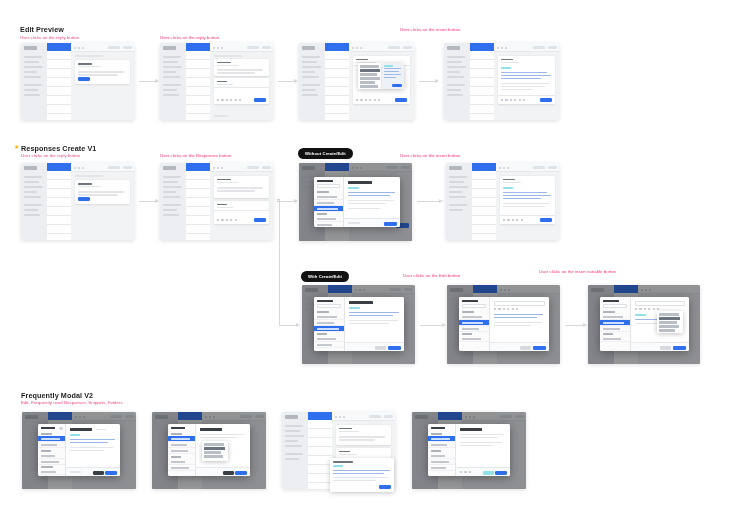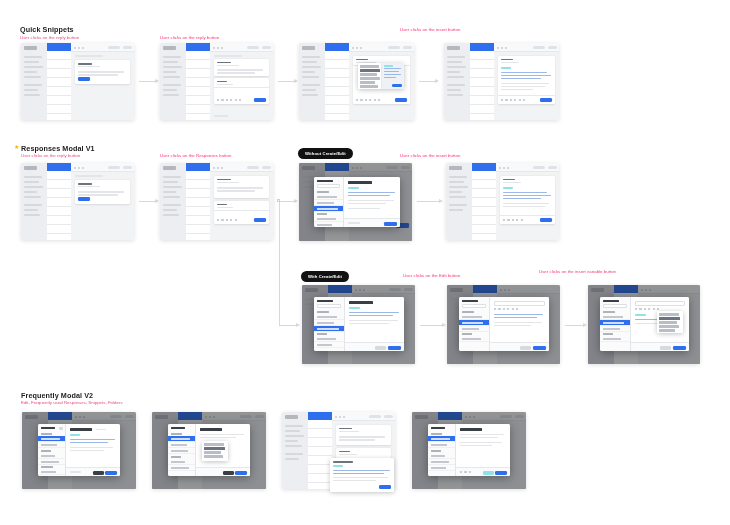--- a/index.html
+++ b/index.html
@@ -121,21 +121,21 @@
   .m-item.on .t { background: #cfe0ff; }
   .m-title { position: absolute; height: 3px; background: #3a3f46; border-radius: .6px; }
   .m-foot { position: absolute; left: 0; right: 0; bottom: 0; height: 9px;
             border-top: 1px solid #e6e8ec; background: #fafbfc; }
 </style>
 </head>
 <body>
 
 <div id="canvas">
 
-  <div class="sec-title" style="left:20px; top:25px;">Quick Snippets</div>
+  <div class="sec-title" style="left:20px; top:25px;">Edit Preview</div>
   <div class="sec-sub" style="left:20px; top:35px;">User clicks on the reply button</div>
 
   <div class="anno" style="left:160px; top:35px;">User clicks on the reply button</div>
   <div class="anno" style="left:400px; top:27px;">User clicks on the insert button</div>
 
   <div class="frame" style="left:21px; top:43px; width:113px; height:77px;">
     <div class="f-sidebar" style="width:26px;">
       <div class="sb-logo"></div>
       <div class="sb-row" style="top:13px; width:18px;"></div>
       <div class="sb-row" style="top:18px; width:15px;"></div>
@@ -353,21 +353,21 @@
           <i></i>
           <i></i>
           <i></i>
         </div>
         <div class="btn-blue" style="right:3px; bottom:2.5px; width:12px; height:4px;"></div>
       </div>
     </div>
   </div>
 
   <div class="star-icon" style="left:14px; top:145px;">★</div>
-  <div class="sec-title" style="left:21px; top:144px;">Responses Modal V1</div>
+  <div class="sec-title" style="left:21px; top:144px;">Responses Create V1</div>
   <div class="sec-sub" style="left:21px; top:153px;">User clicks on the reply button</div>
 
   <div class="anno" style="left:160px; top:153px;">User clicks on the Responses button</div>
   <div class="anno" style="left:400px; top:153px;">User clicks on the insert button</div>
 
   <div class="pill" style="left:298px; top:148px;">Without Create/Edit</div>
 
   <div class="frame" style="left:21px; top:163px; width:113px; height:77px;">
     <div class="f-sidebar" style="width:26px;">
       <div class="sb-logo"></div>

